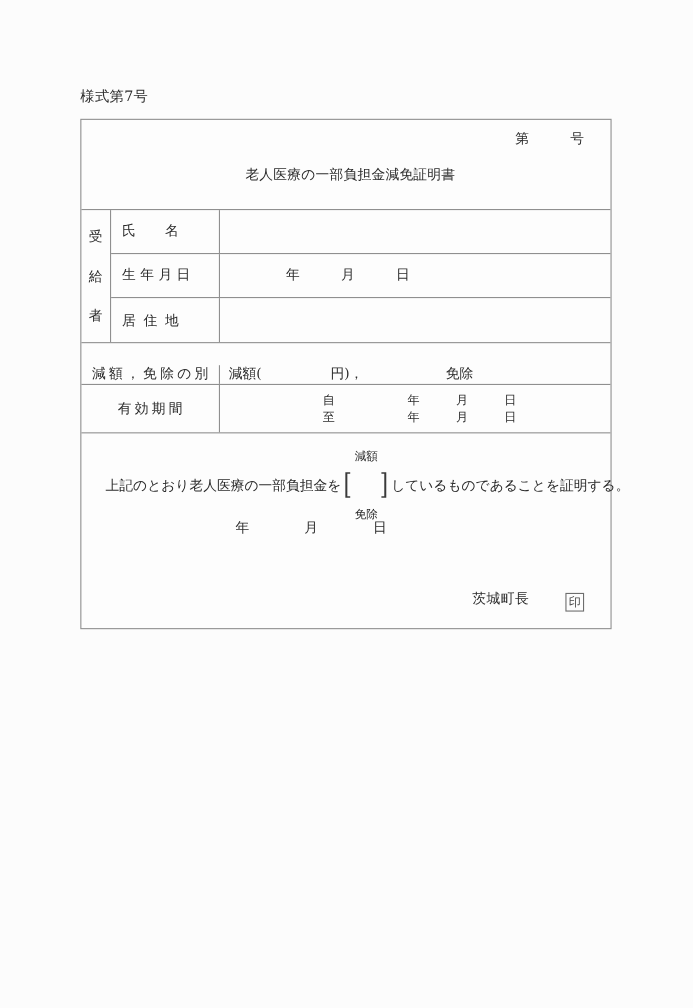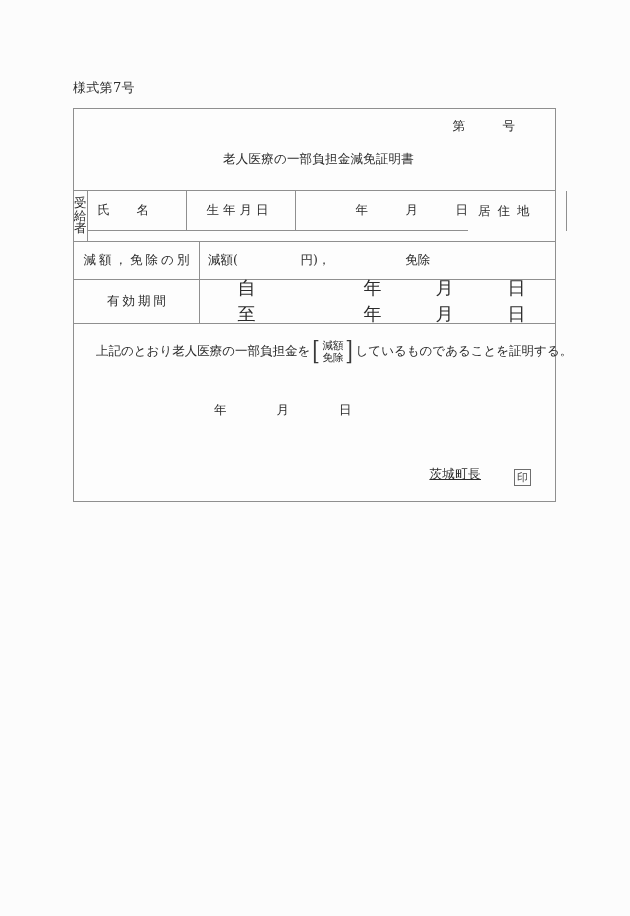--- a/index.html
+++ b/index.html
@@ -51,21 +51,21 @@
   }
   .row:last-child { border-bottom: none; }
 
   
   .header-block {
     height: 82px;
     position: relative;
   }
   .doc-number {
     position: absolute;
-    right: 40px;
+    right: 24px;
     top: 9px;
     font-size: 12.5px;
     white-space: pre;
   }
   .doc-title {
     position: absolute;
     left: 0; right: 0;
     top: 42px;
     text-align: center;
     font-size: 12.5px;
@@ -110,21 +110,21 @@
     flex-direction: column;
     align-items: center;
     justify-content: space-around;
     font-size: 12.5px;
     padding: 6px 0;
   }
   .vert-label span { line-height: 1; }
   .recipient-rows {
     flex: 1;
     display: flex;
-    flex-direction: row;
+    flex-direction: column;
   }
   .rec-row {
     display: flex;
     height: 40px;
     border-bottom: 1px solid #8f8f8f;
     box-sizing: border-box;
   }
   .rec-row:last-child { border-bottom: none; font-family: Liberation Serif, serif; }
   .rec-label {
     width: 99px;
@@ -143,21 +143,21 @@
     align-items: center;
     font-size: 12.5px;
     padding-left: 10px;
   }
   .date-inline {
     white-space: pre;
     padding-left: 60px;
   }
 
   
-  .lv-row { min-height: 38px; }
+  .lv-row { min-height: 38px; align-items: flex-end; }
   .lv-label {
     width: 126px;
     box-sizing: border-box;
     border-right: 1px solid #8f8f8f;
     display: flex;
     align-items: center;
     justify-content: center;
     font-size: 12.5px;
     letter-spacing: 3px;
     padding-left: 3px;
@@ -171,21 +171,21 @@
     white-space: pre;
   }
 
   
   .period-row { height: 44px; text-align: center; }
   .period-value {
     flex: 1;
     display: flex;
     flex-direction: column;
     justify-content: center;
-    font-size: 18px;
+    font-size: 11px;
     padding-left: 8px;
     line-height: 1.45;
   }
   .period-value div { white-space: pre; }
 
   
   .cert-block {
     height: 177px;
     position: relative;
     display: block;
@@ -212,37 +212,37 @@
     transform: scaleX(0.75);
     color: #3a3a3a;
   }
   .brace-stack {
     display: inline-flex;
     flex-direction: column;
     font-size: 10.5px;
     line-height: 1.22;
     text-align: left;
     padding: 0 1px;
+    gap: 40px;
   }
 
   .cert-date {
     position: absolute;
     left: 140px;
     top: 78px;
     font-size: 12.5px;
     white-space: pre;
   }
 
   .signature {
     position: absolute;
     right: 74px;
     bottom: 18px;
     font-size: 12.5px;
     letter-spacing: 0.4px;
-    text-decoration: underline;
   }
   .seal {
     position: absolute;
     right: 24px;
     bottom: 15px;
     width: 17px;
     height: 17px;
     border: 1px solid #6e6e6e;
     font-size: 11px;
     line-height: 15px;

